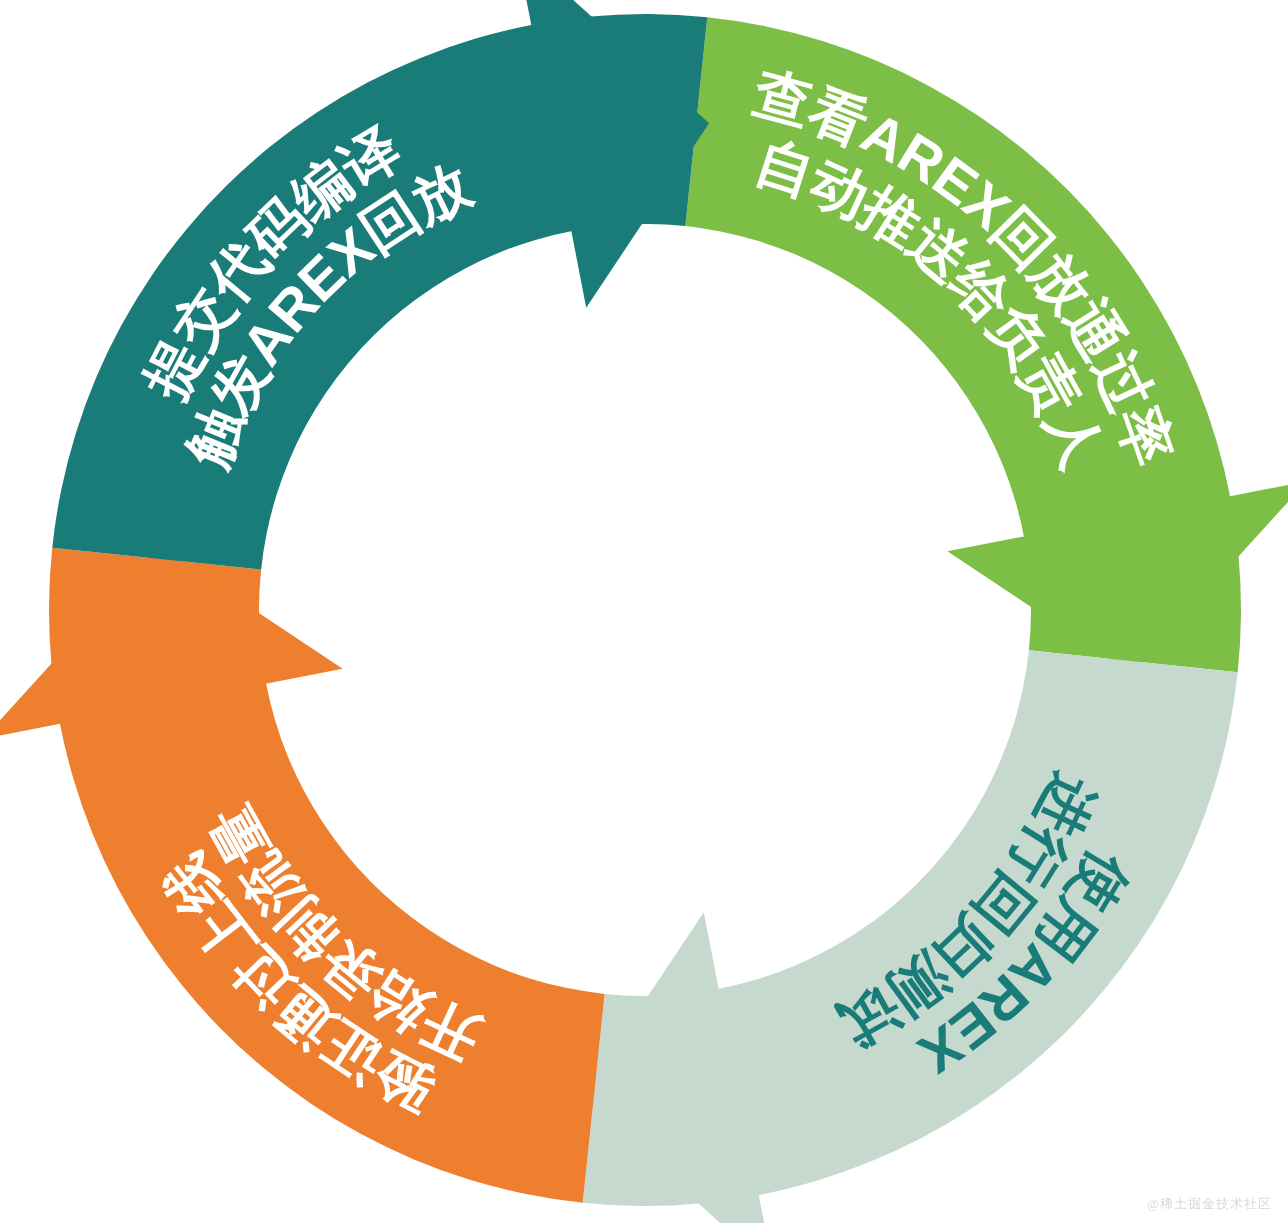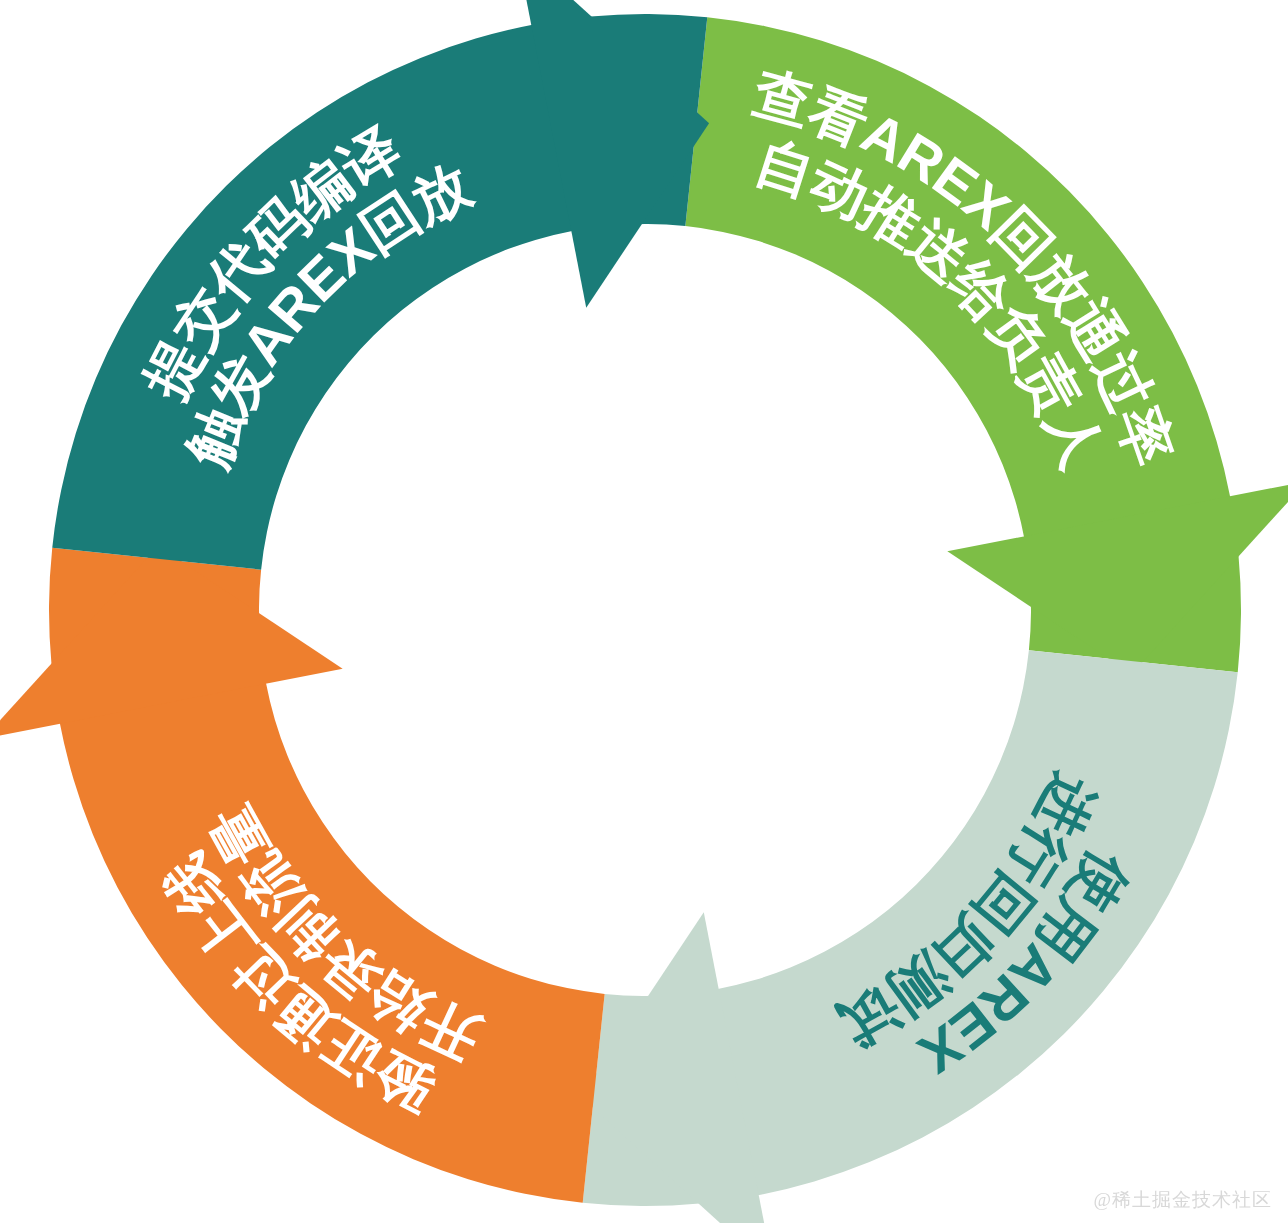--- a/index.html
+++ b/index.html
@@ -36,21 +36,21 @@
     font-size: 57px;
     font-weight: 700;
     letter-spacing: 1px;
     dominant-baseline: middle;
   }
   .watermark {
     position: absolute;
     right: 16px;
     bottom: 10px;
     font-family: "Liberation Serif", "DejaVu Serif", serif;
-    font-size: 19px;
+    font-size: 13px;
     color: #d8d8d8;
     letter-spacing: 1px;
     user-select: none;
   }
 </style>
 </head>
 <body>
 
 <div id="stage">
 

